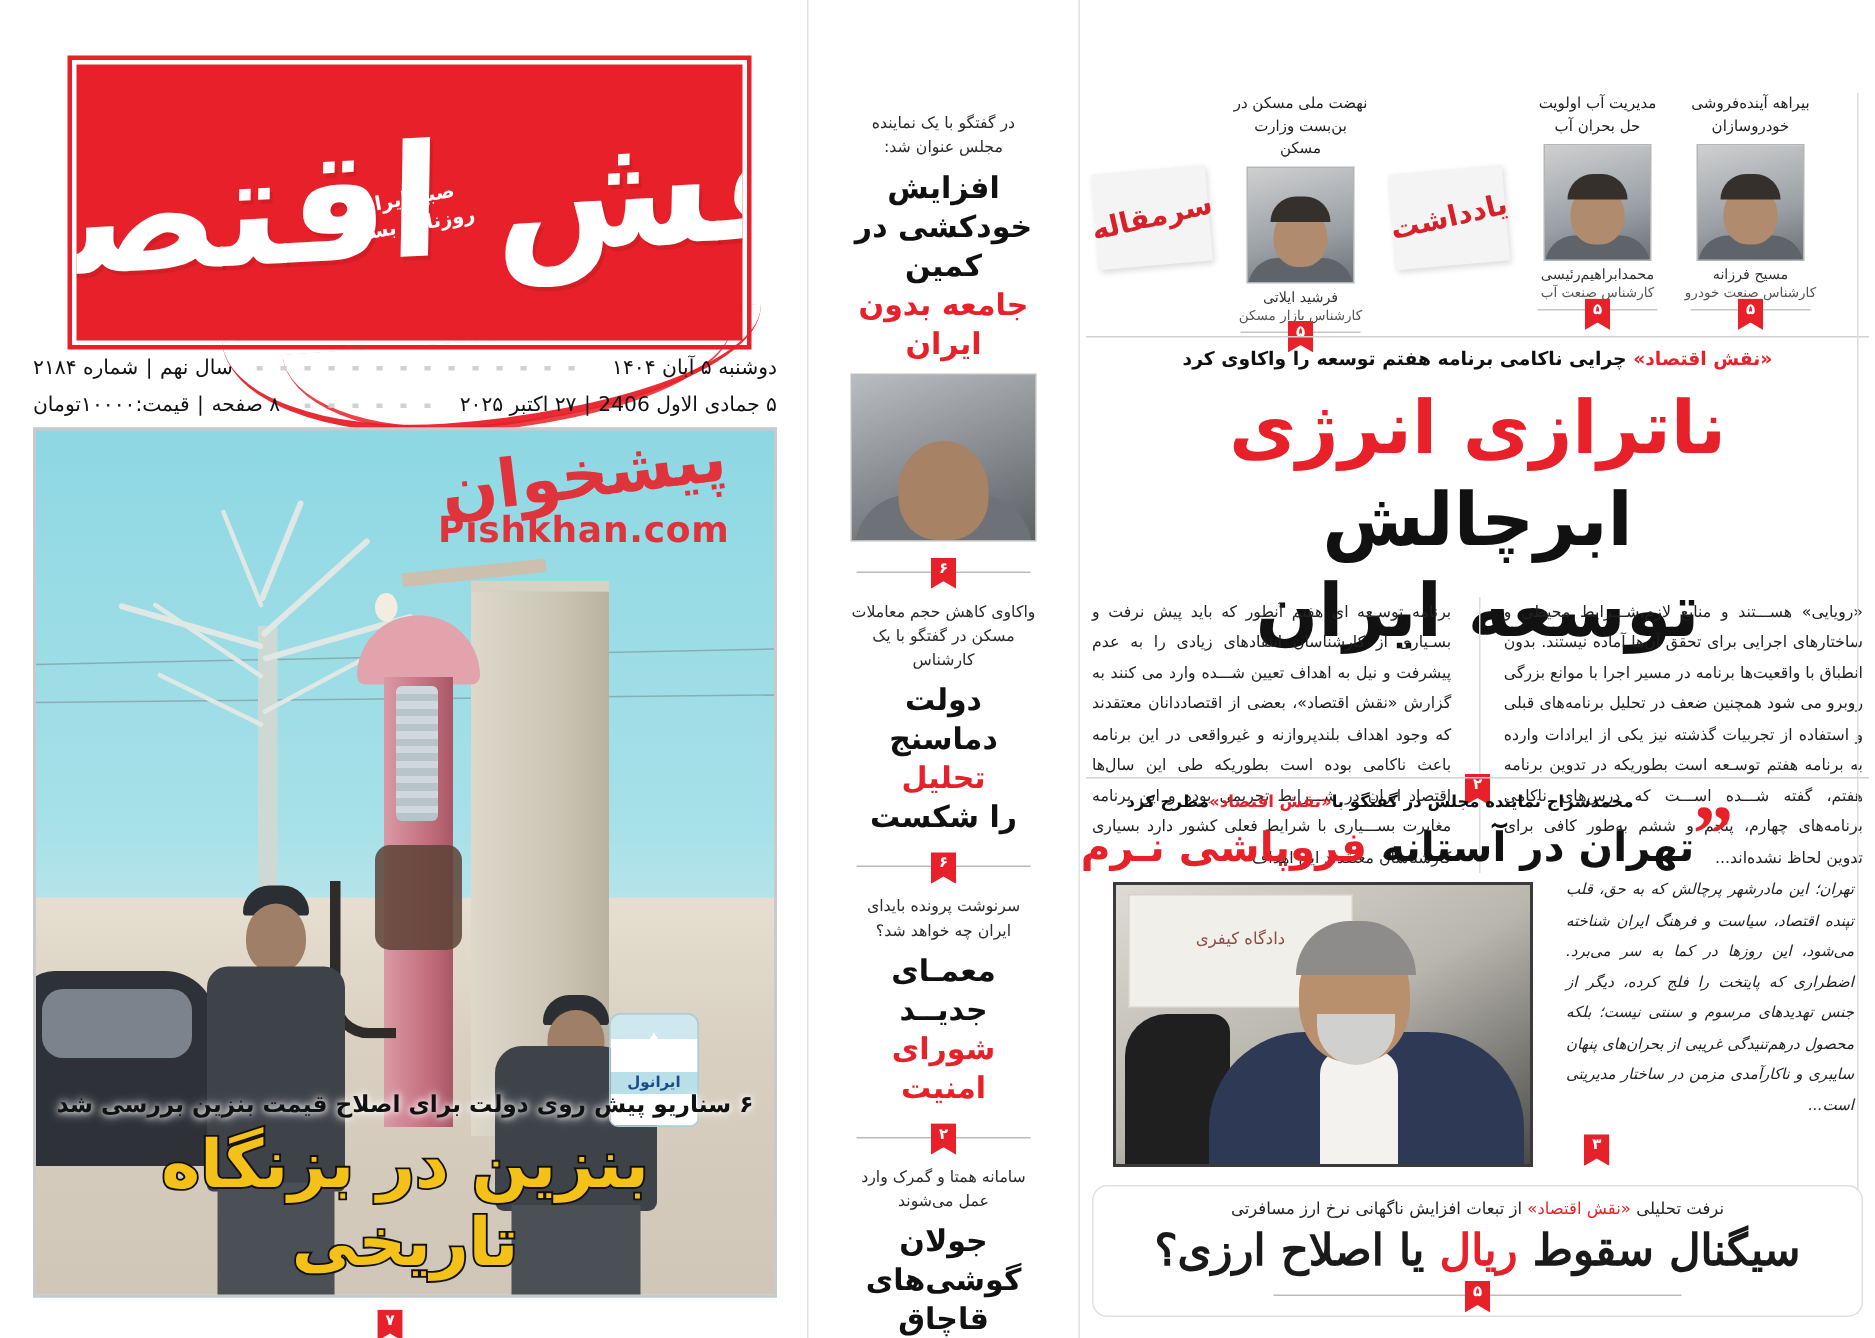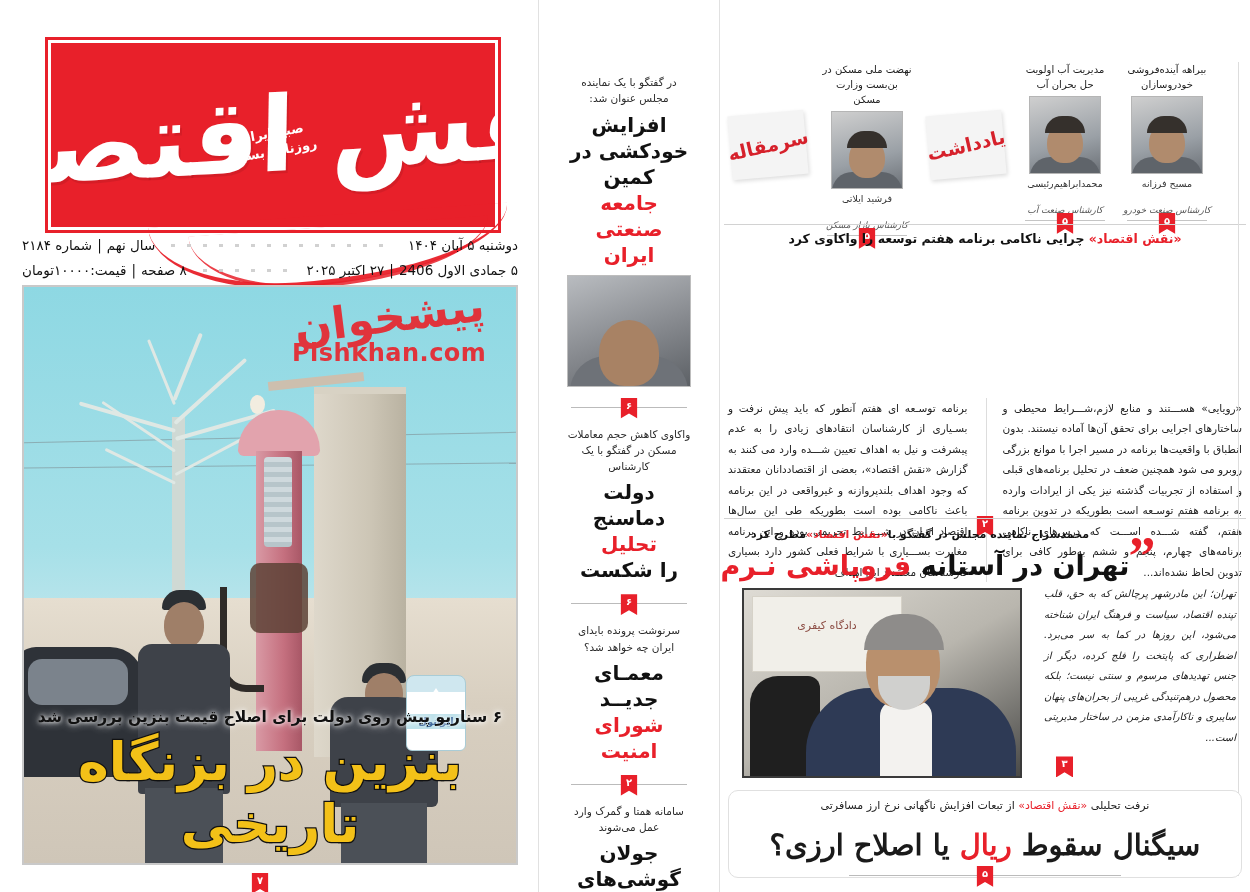--- a/index.html
+++ b/index.html
@@ -303,21 +303,21 @@
   }
   .photo-kicker {
     color: #111;
     font-size: 15.5px;
     font-weight: 700;
     line-height: 1.4;
     text-shadow: 0 0 4px rgba(255,255,255,.95), 0 0 8px rgba(255,255,255,.9);
   }
   .photo-title {
     margin-top: 4px;
-    font-size: 52px;
+    font-size: 44px;
     font-weight: 800;
     color: #f3c118;
     line-height: 1.18;
     -webkit-text-stroke: 2.5px #111;
     paint-order: stroke fill;
     letter-spacing: -1px;
   }
 
   
   .mid-col {
@@ -474,21 +474,21 @@
   .expert .pic .s {
     position: absolute; left: 50%; bottom: -4px; transform: translateX(-50%);
     width: 70px; height: 20px;
     background: #5f646a;
     border-radius: 30px 30px 0 0;
   }
   .expert .name {
     font-size: 9.5px; color: #333; margin-top: 4px;
   }
   .expert .role {
-    font-size: 9px; color: #555; margin-top: 16px; font-style: italic;
+    font-size: 9px; color: #555; margin-top: 2px;
   }
   .expert .sepline {
     margin: 5px 6px 0;
     border-top: 1px solid #c5c5c5;
     position: relative;
     height: 14px;
   }
   .expert .sepline .badge { top: -8px; }
 
   .note-stamp {
@@ -665,21 +665,21 @@
     border-radius: 10px;
     text-align: center;
     padding-top: 8px;
     background: #fff;
   }
   .bottom-banner .k {
     font-size: 11px; color: #222;
   }
   .bottom-banner .k .r { color: #e8202a; }
   .bottom-banner .h {
-    margin-top: 16px;
+    margin-top: 4px;
     font-size: 29px;
     font-weight: 700;
     color: #1a1a1a;
     font-family: "DejaVu Serif", "Liberation Serif", serif;
   }
   .bottom-banner .h .r { color: #e8202a; }
   .bottom-banner .sep { margin-top: 2px; }
 
   .vrule {
     position: absolute;
@@ -807,21 +807,21 @@
     <div class="brand">NEOI.IR</div>
   </div>
 
   <div class="mid-col">
 
     <div style="height:68px"></div>
 
     <div class="mid-item">
       <div class="mid-kicker">در گفتگو با یک نماینده مجلس عنوان شد:</div>
       <div class="mid-head">افزایش خودکشی در کمین</div>
-      <div class="mid-head-red">جامعه صنعتی ایران</div>
+      <div class="mid-head-red">جامعه بدون ایران</div>
       <div class="mid-photo">
         <div class="shoulders"></div>
         <div class="face"></div>
       </div>
     </div>
     <div class="sep">
       <div class="line"></div>
       <div class="badge">۶</div>
     </div>
 
@@ -927,20 +927,27 @@
       </div>
     </div>
 
     <div class="divider-h" style="top:224px"></div>
 
     <div class="lead-kicker">
       <span class="r">«نقش اقتصاد»</span>
       <span>چرایی ناکامی برنامه هفتم توسعه را واکاوی کرد</span>
     </div>
 
+    <div class="lead-head">
+      <div>
+        <span class="r">ناترازی انرژی</span>
+        <span>ابرچالش</span>
+      </div>
+      <div>توسعه ایران</div>
+    </div>
 
     <div class="lead-body">
       <div class="c b">«رویایی» هســـتند و منابع لازم،شـــرایط محیطی و ساختارهای اجرایی برای تحقق آن‌ها آماده نیستند. بدون انطباق با واقعیت‌ها برنامه در مسیر اجرا با موانع بزرگی روبرو می شود همچنین ضعف در تحلیل برنامه‌های قبلی و استفاده از تجربیات گذشته نیز یکی از ایرادات وارده به برنامه هفتم توسـعه است بطوریکه در تدوین برنامه هفتم، گفته شـــده اســـت که درس‌های ناکامی برنامه‌های چهارم، پنجم و ششم به‌طور کافی برای تدوین لحاظ نشده‌اند...</div>
       <div class="c">برنامه توسـعه ای هفتم آنطور که باید پیش نرفت و بسـیاری از کارشناسان انتقادهای زیادی را به عدم پیشرفت و نیل به اهداف تعیین شـــده وارد می کنند به گزارش «نقش اقتصاد»، بعضی از اقتصاددانان معتقدند که وجود اهداف بلندپروازنه و غیرواقعی در این برنامه باعث ناکامی بوده است بطوریکه طی این سال‌ها اقتصاد ایران در شـــرایط تحریمی بوده و این برنامه مغایرت بســـیاری با شرایط فعلی کشور دارد بسیاری کارشناسان معتقدند این اهداف</div>
     </div>
 
     <div class="sep" style="position:absolute;left:0;right:0;top:505px;">
       <div class="badge">۲</div>
     </div>
 

